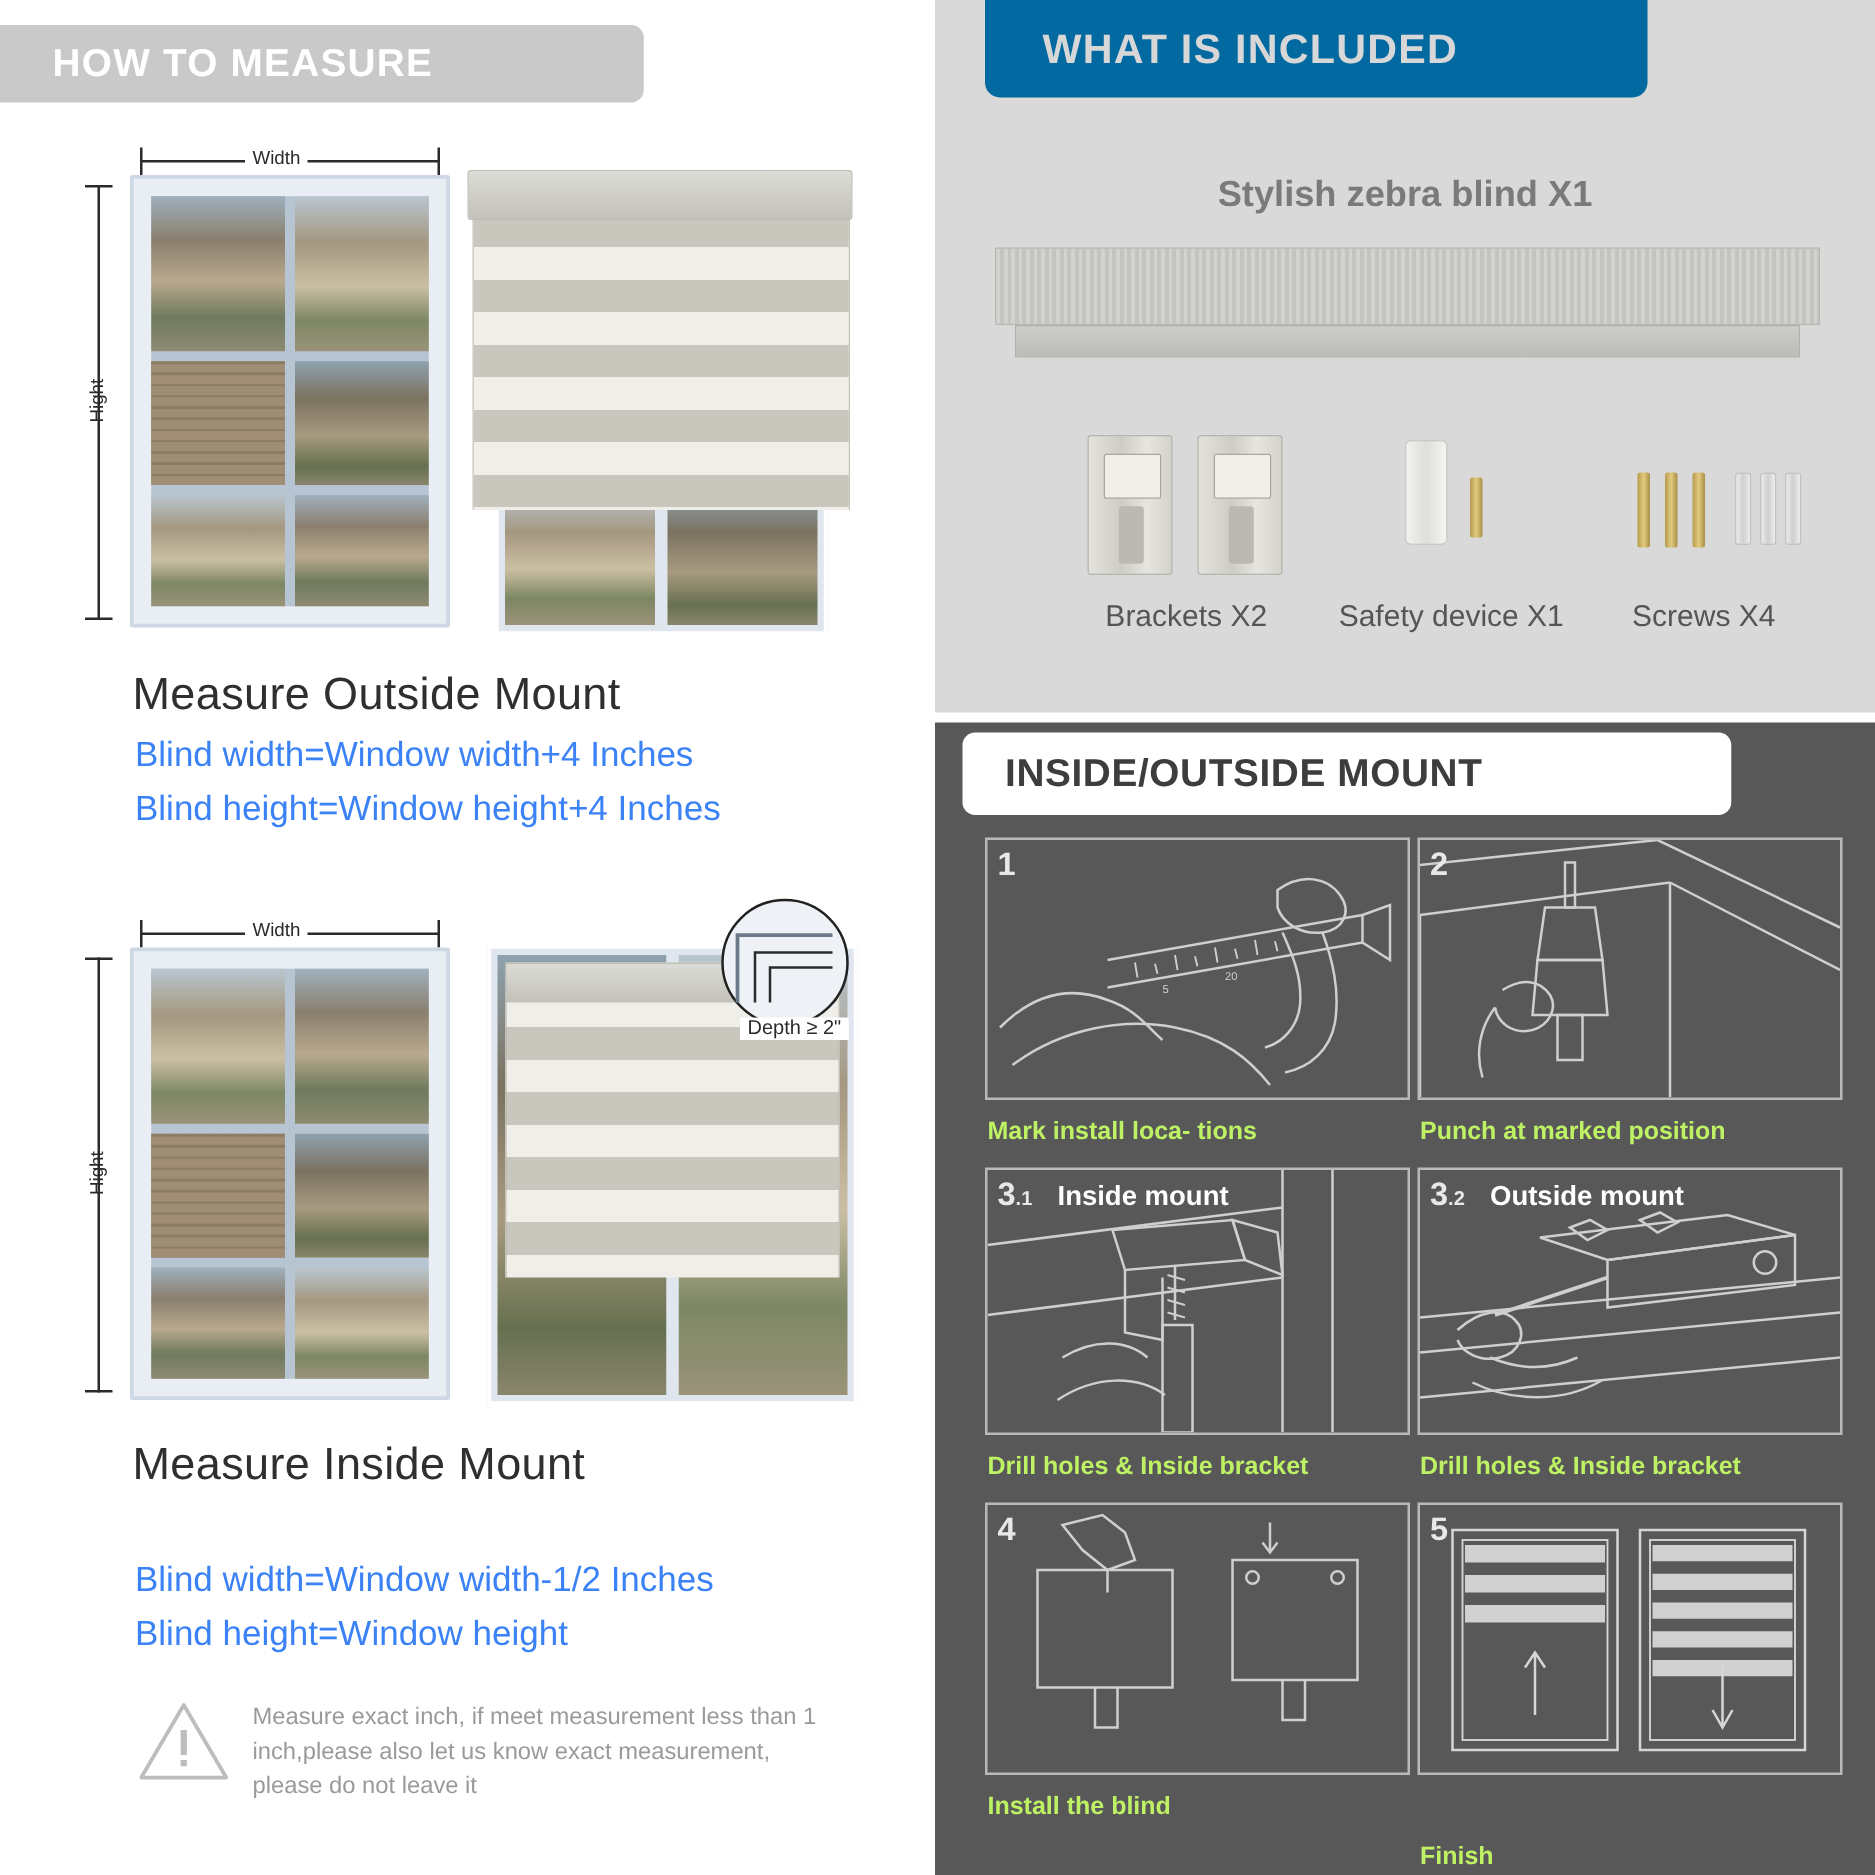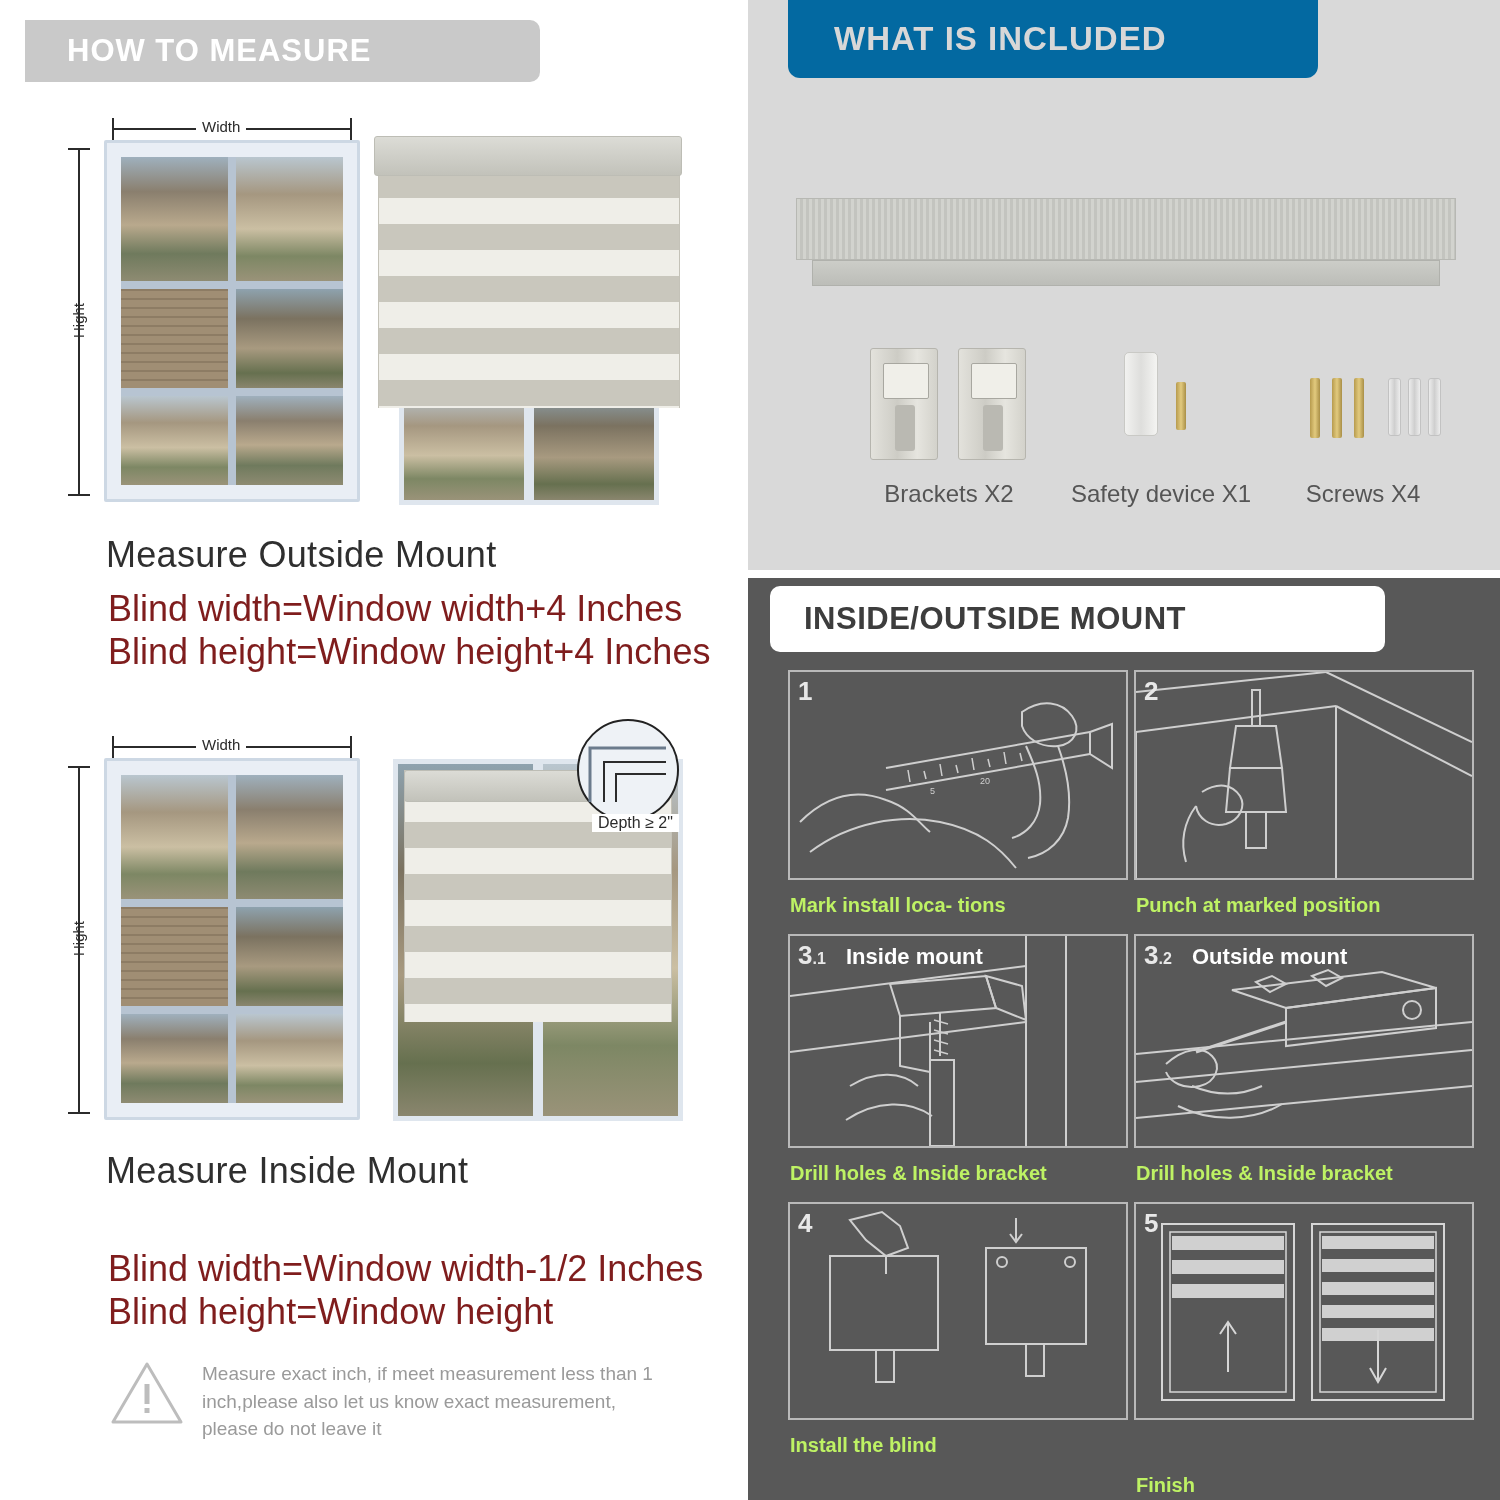--- a/index.html
+++ b/index.html
@@ -42,21 +42,20 @@
   .ribbon-measure {
     left: 0;
     top: 20px;
     width: 515px;
     height: 62px;
     border-top-right-radius: 10px;
     border-bottom-right-radius: 10px;
     padding-left: 42px;
     box-sizing: border-box;
     font-size: 31px;
-    margin-left: 25px;
   }
 
   
   .window-frame {
     position: absolute;
     background: #e9eef5;
     border: 3px solid #cdd8e4;
     box-sizing: border-box;
     border-radius: 2px;
   }
@@ -131,22 +130,22 @@
 
   .heading {
     position: absolute;
     font-size: 36px;
     color: #2f2f2f;
     font-weight: normal;
     letter-spacing: 0.3px;
   }
   .subline {
     position: absolute;
-    font-size: 36px;
-    color: #7f1d1d;
+    font-size: 28px;
+    color: #3b82f6;
     white-space: nowrap;
   }
 
   .note-box {
     position: absolute;
     left: 110px;
     top: 1360px;
     width: 560px;
     display: flex;
     gap: 18px;
@@ -454,20 +453,21 @@
           <rect x="34.5" y="48" width="5" height="5" fill="#bdbdbd"></rect>
         </svg>
       </div>
       <div class="note-text">Measure exact inch, if meet measurement less than 1 inch,please also let us know exact measurement, please do not leave it</div>
     </div>
   </div>
 
   <div class="right-top">
     <div class="tab-white tab-included">WHAT IS INCLUDED</div>
 
+    <div class="incl-title">Stylish zebra blind X1</div>
 
     <div class="headrail">
       <div class="top"></div>
       <div class="bottom"></div>
     </div>
 
     <div class="parts-row">
 
       <div class="part" style="left:56px; top:0; width:290px; height:180px;">
         <div class="bracket" style="left:66px;"></div>

